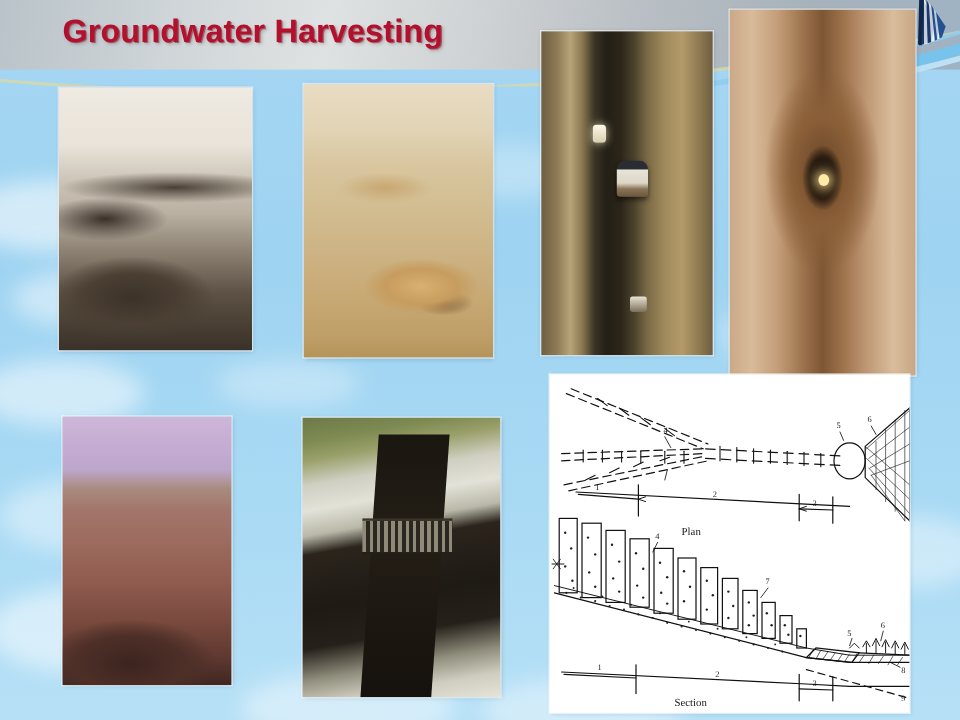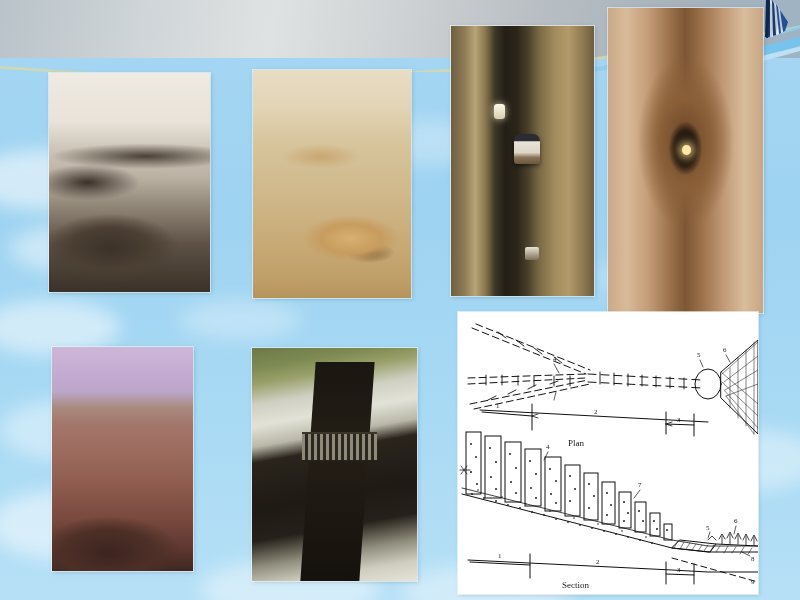--- a/index.html
+++ b/index.html
@@ -160,20 +160,21 @@
         <path d="M30 4 L38 18 L34 39 L31 40 Z" fill="#1b3a6b"></path>
         <path d="M32 6 L40 20 L37 38 L34 39 Z" fill="#ffffff" opacity=".75"></path>
         <path d="M34 8 L42 22 L39 37 L37 38 Z" fill="#25508f"></path>
         <path d="M36 11 L44 24 L41 36 L39 37 Z" fill="#ffffff" opacity=".7"></path>
         <path d="M38 14 L46 26 L43 35 L41 36 Z" fill="#25508f"></path>
         <path d="M24 2 L28 2 L26 42 L23 41 Z" fill="#0f2748"></path>
       </g>
     </svg>
   </div>
 
+  <div class="title">Groundwater Harvesting</div>
 
   <div class="photo" id="photo-1" style="left:49px;top:73px;width:161px;height:219px;">
     <div class="img"></div>
   </div>
 
   <div class="photo" id="photo-2" style="left:253px;top:70px;width:158px;height:228px;">
     <div class="img"></div>
   </div>
 
   <div class="photo" id="photo-3" style="left:451px;top:26px;width:143px;height:270px;">

